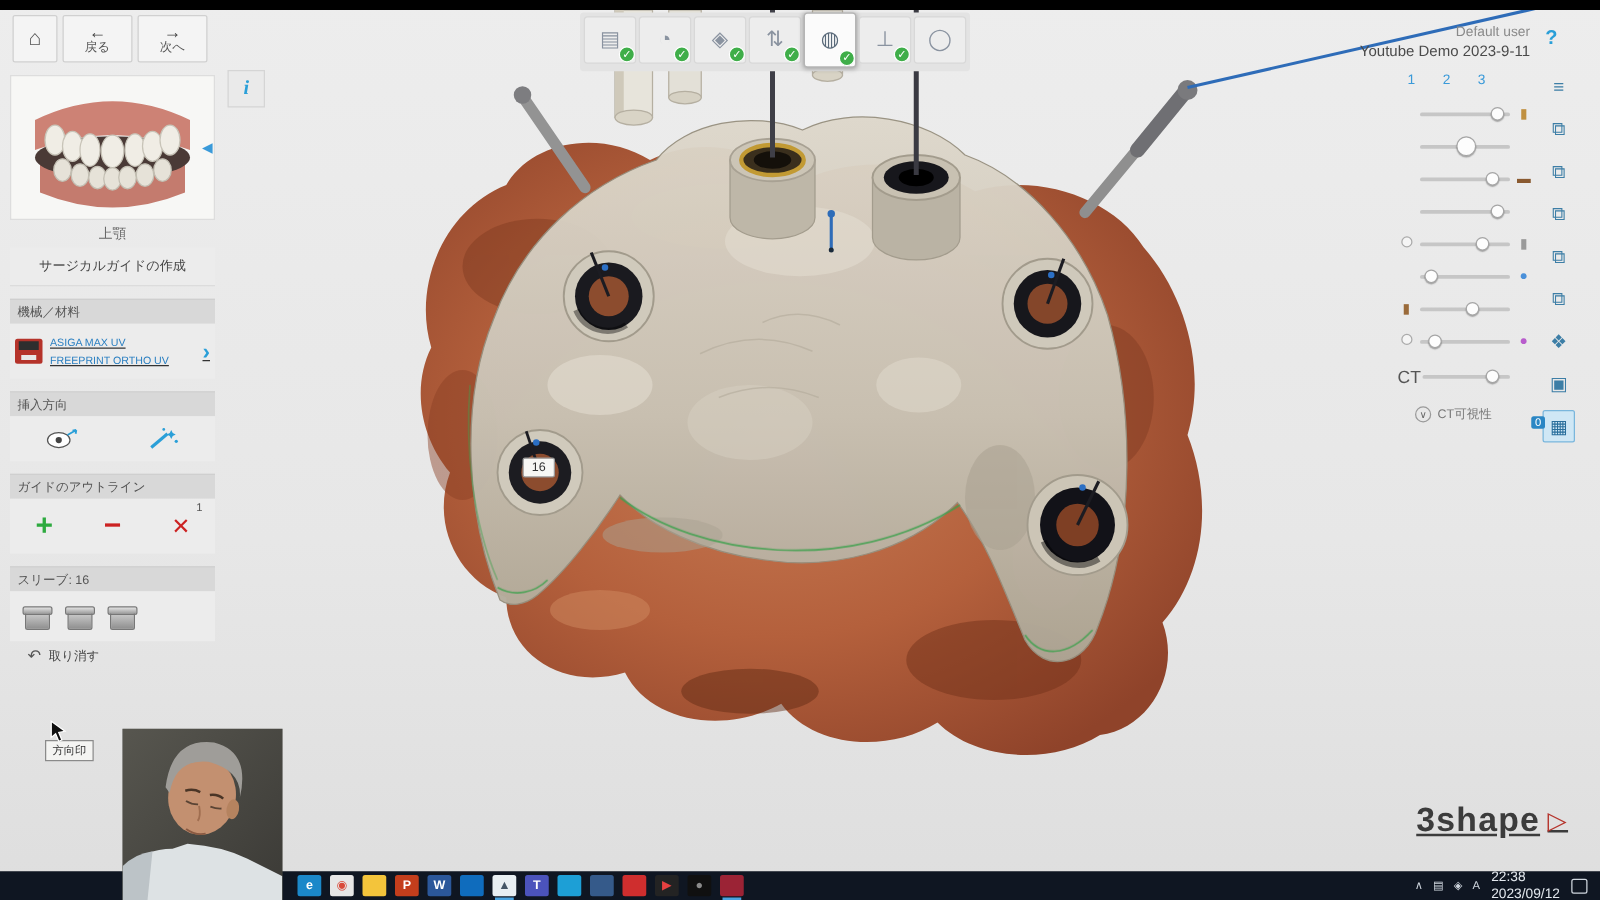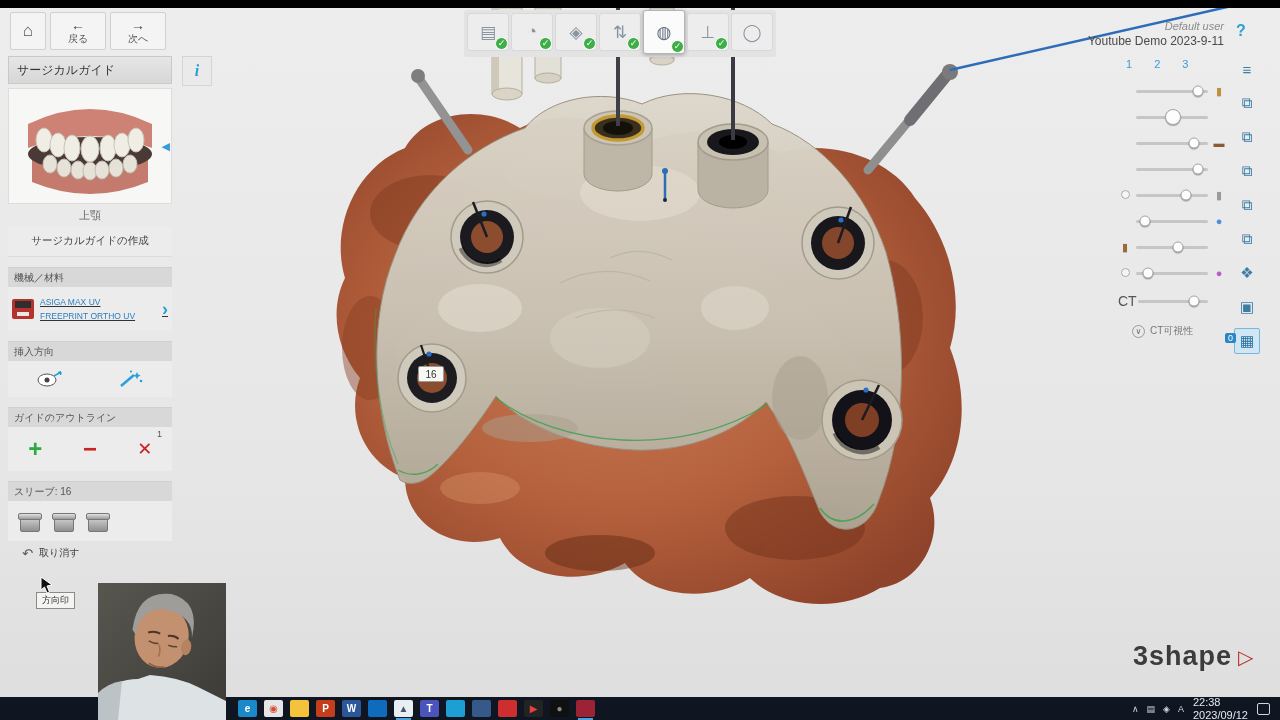--- a/index.html
+++ b/index.html
@@ -22,21 +22,21 @@
 
 .workflow{position:absolute;top:10px;left:464px;display:flex;align-items:flex-start;background:#e3e3e3;border-radius:3px;padding:3px;gap:2px;z-index:5;}
 .wf-step{position:relative;width:42px;height:38px;background:#ededed;border:1px solid #d8d8d8;border-radius:3px;display:flex;align-items:center;justify-content:center;}
 .wf-glyph{font-size:17px;color:#8a93a0;}
 .wf-step.active{background:#fbfbfb;border-color:#b5b5b5;height:44px;margin-top:-3px;box-shadow:0 1px 4px rgba(0,0,0,.3);}
 .wf-step.active .wf-glyph{color:#5a6a7a;}
 .wf-check{position:absolute;right:0;bottom:0;width:13px;height:13px;border-radius:50%;background:#3fae49;color:#fff;font-size:9px;line-height:11px;text-align:center;border:1px solid #fff;}
 
 
 .user-info{position:absolute;top:20px;right:56px;text-align:right;z-index:5;}
-.user-info .line1{font-size:11px;color:#8a8a8a;font-style:italic;}
+.user-info .line1{font-size:11px;color:#8a8a8a;}
 .user-info .line2{font-size:12px;color:#4a4a4a;margin-top:2px;}
 .help-btn{position:absolute;top:22px;right:30px;width:18px;height:18px;color:#2a9fd8;font-size:16px;font-weight:bold;text-align:center;z-index:5;}
 
 
 .sidebar{position:absolute;left:8px;top:56px;width:164px;z-index:3;}
 .sb-title{height:28px;background:linear-gradient(#e6e6e6,#d7d7d7);display:flex;align-items:center;padding-left:8px;font-size:12px;color:#333;border:1px solid #c9c9c9;}
 .info-btn{position:absolute;left:182px;top:56px;width:30px;height:30px;background:#eaeaea;border:1px solid #d5d5d5;color:#2a9fd8;font-weight:bold;font-style:italic;font-size:16px;display:flex;align-items:center;justify-content:center;font-family:"Liberation Serif","DejaVu Serif",serif;z-index:3;}
 .thumb{margin-top:4px;height:116px;background:#f7f7f5;border:1px solid #ddd;position:relative;display:flex;align-items:center;justify-content:center;}
 .thumb .arrowl{position:absolute;right:1px;top:50%;transform:translateY(-50%);color:#3a9ad9;font-size:11px;}
 .jaw-label{text-align:center;font-size:11px;color:#666;height:22px;line-height:22px;}
@@ -81,21 +81,21 @@
 .ct-vis{display:flex;align-items:center;gap:5px;font-size:10px;color:#777;margin-top:10px;padding-left:14px;}
 .ct-chev{width:13px;height:13px;border:1px solid #9a9a9a;border-radius:50%;font-size:8px;display:flex;align-items:center;justify-content:center;color:#666;flex:none;}
 
 
 .right-toolbar{position:absolute;left:1234px;top:56px;width:28px;z-index:3;}
 .rt-btn{position:relative;width:26px;height:26px;margin-bottom:8px;display:flex;align-items:center;justify-content:center;font-size:15px;color:#3d7ea6;border-radius:2px;}
 .rt-btn.hl{background:#cfe7f5;border:1px solid #7ab6dc;color:#2a6f9c;}
 .rt-badge{position:absolute;left:-10px;top:4px;background:#2a86c4;color:#fff;font-size:9px;padding:0 3px;border-radius:2px;}
 
 
-.logo{position:absolute;left:1133px;top:641px;display:flex;align-items:center;gap:6px;font-size:27px;font-weight:bold;color:#3c3c3c;letter-spacing:1px;z-index:3;}
+.logo{position:absolute;left:1133px;top:641px;display:flex;align-items:center;gap:6px;font-size:27px;font-weight:bold;color:#3c3c3c;letter-spacing:1px;z-index:3;text-decoration:underline;}
 .logo .mark{color:#b5342c;font-size:20px;font-weight:normal;}
 
 
 .webcam{position:absolute;left:98px;top:583px;width:128px;height:137px;background:#45443f;overflow:hidden;z-index:20;}
 
 
 .taskbar{position:absolute;left:0;right:0;bottom:0;height:23px;background:#0f1622;display:flex;align-items:center;z-index:10;}
 .tb-icons{display:flex;gap:7px;margin-left:238px;align-items:center;}
 .tb-icon{width:19px;height:17px;border-radius:2px;font-size:10px;font-weight:bold;color:#fff;display:flex;align-items:center;justify-content:center;position:relative;line-height:1;}
 .tb-icon.active:after{content:"";position:absolute;bottom:-3px;left:2px;right:2px;height:2px;background:#4aa3e0;}
@@ -256,21 +256,20 @@
       </div>
     </div>
 
   <div class="user-info">
     <div class="line1">Default user</div>
     <div class="line2">Youtube Demo 2023-9-11</div>
   </div>
   <div class="help-btn">?</div>
 
   <div class="sidebar">
-    <div class="sb-title">サージカルガイド</div>
     <div class="thumb">
       <svg width="160" height="112" viewBox="0 0 160 112">
         <rect width="160" height="112" fill="#f7f7f5"></rect>
         <path d="M18 34 Q80 4 142 34 L142 58 Q80 34 18 58 Z" fill="#cd8275"></path>
         <path d="M22 62 Q80 88 138 62 L138 92 Q80 116 22 92 Z" fill="#c47b6e"></path>
         <ellipse cx="80" cy="64" rx="62" ry="17" fill="#4a3a36"></ellipse>
         <g fill="#f0ede5" stroke="#c8c4b8">
           <ellipse cx="34" cy="50" rx="8" ry="12"></ellipse>
             <ellipse cx="48" cy="55" rx="8" ry="12"></ellipse>
             <ellipse cx="62" cy="58" rx="8" ry="13"></ellipse>

